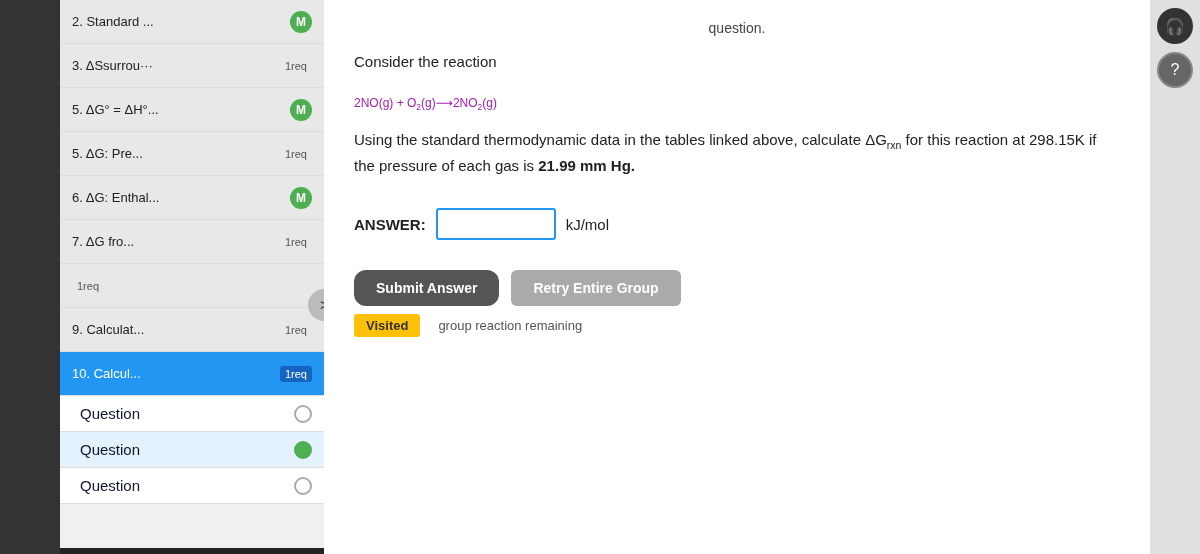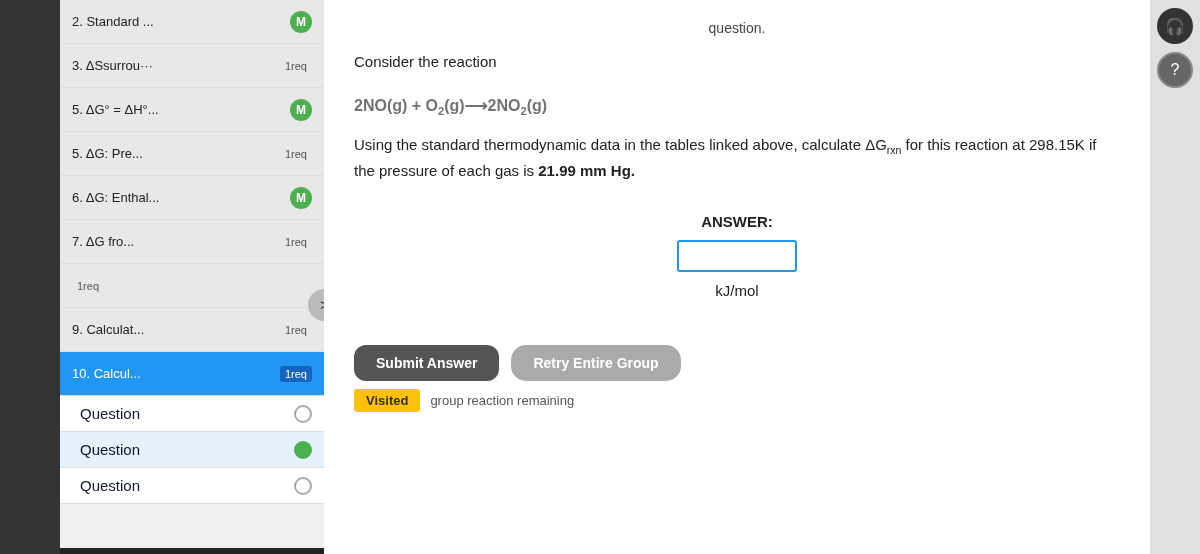--- a/index.html
+++ b/index.html
@@ -123,33 +123,32 @@
     }
 
     .question-text {
       font-size: 15px;
       color: #222;
       line-height: 1.6;
       margin-bottom: 10px;
     }
 
     .reaction-equation {
-      font-size: 16px;
-      font-weight: bold;
+      font-size: 12px;
+      font-weight: normal;
       margin: 12px 0 16px 0;
-      color: #737373;
+      color: #a21caf;
     }
 
     .answer-row {
       display: flex;
       align-items: center;
       gap: 10px;
       margin-top: 20px;
-      margin-bottom: 36px;
-      flex-direction: column;
+      margin-bottom: 20px;
     }
 
     .answer-label {
       font-size: 15px;
       font-weight: bold;
       color: #222;
     }
 
     .answer-input {
       width: 120px;
@@ -183,29 +182,29 @@
       cursor: pointer;
       font-weight: bold;
     }
 
     .btn-retry {
       background: #aaa;
       color: white;
       border: none;
       padding: 10px 22px;
       font-size: 14px;
-      border-radius: 15px;
+      border-radius: 6px;
       cursor: pointer;
       font-weight: bold;
     }
 
     .status-row {
       display: flex;
       align-items: center;
-      gap: 10px;
+      gap: 18px;
       margin-top: 8px;
       font-size: 13px;
       color: #555;
     }
 
     .visited-badge {
       background: #FFC107;
       color: #333;
       padding: 4px 12px;
       border-radius: 3px;

